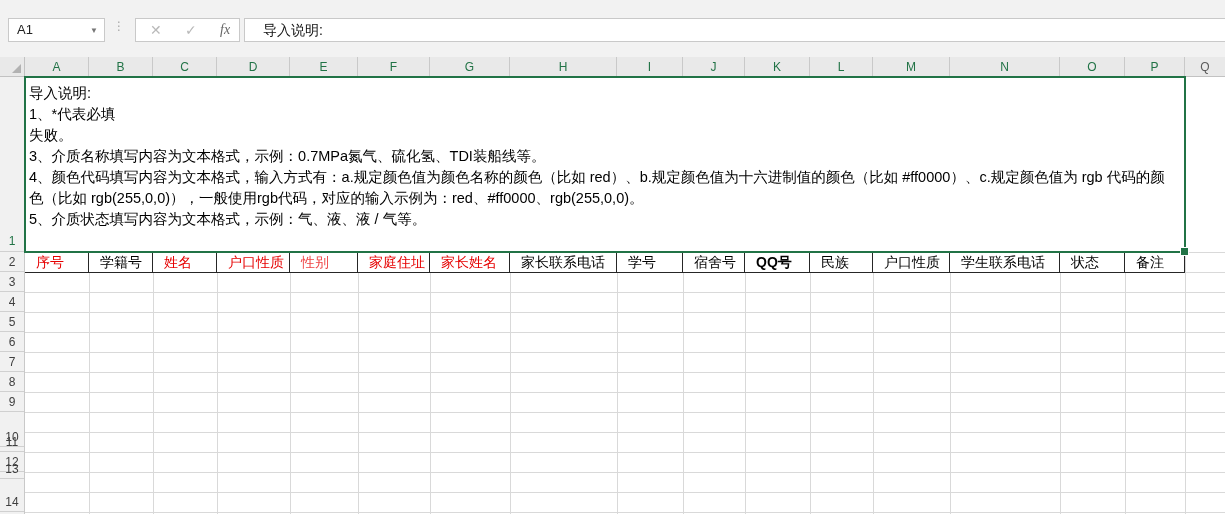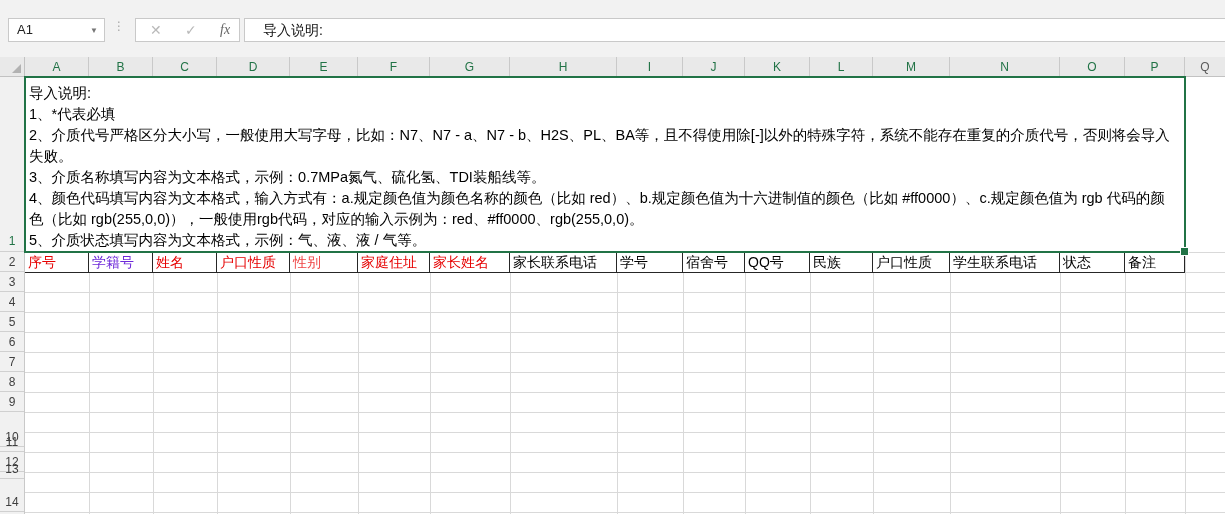--- a/index.html
+++ b/index.html
@@ -29,21 +29,21 @@
            font-size:12px;line-height:20px;box-sizing:border-box;}
   .gutter{left:0;top:77px;width:25px;height:437px;background:#f1f1f1;border-right:1px solid #c9c9c9;}
   .rowhead{position:absolute;left:0;width:24px;border-bottom:1px solid #d0d0d0;box-sizing:border-box;
            display:flex;align-items:center;justify-content:center;font-size:12px;color:#3f3f3f;}
   .sheet-bg{left:25px;top:77px;width:1200px;height:437px;background:#fff;}
   .hline{position:absolute;height:1px;background:#d9d9d9;}
   .vline{position:absolute;width:1px;background:#d9d9d9;}
   .merged-cell{left:25px;top:77px;width:1160px;height:175px;background:#fff;overflow:hidden;padding:6px 2px 0 4px;box-sizing:border-box;}
   .instr-line{white-space:nowrap;line-height:21px;font-size:14.5px;color:#000;}
   .thcell{position:absolute;top:252px;height:21px;background:#fff;border:1px solid #262626;border-left:none;
-          box-sizing:border-box;font-size:14px;line-height:19px;padding-left:3px;white-space:nowrap;overflow:hidden;}
+          box-sizing:border-box;font-size:14px;line-height:19px;padding-left:11px;white-space:nowrap;overflow:hidden;}
   .th-left-edge{left:25px;top:252px;width:1px;height:21px;background:#262626;}
   .selection{left:24px;top:76px;width:1162px;height:177px;border:2px solid #217346;pointer-events:none;}
   .fill-handle{position:absolute;right:-5px;bottom:-5px;width:7px;height:7px;background:#217346;border:1px solid #fff;}
 </style>
 </head>
 <body>
 
 <div class="app">
 
 
@@ -129,41 +129,40 @@
       <div class="abs vline" style="left: 873px; top: 252px; height: 262px;"></div>
       <div class="abs vline" style="left: 950px; top: 252px; height: 262px;"></div>
       <div class="abs vline" style="left: 1060px; top: 252px; height: 262px;"></div>
       <div class="abs vline" style="left: 1125px; top: 252px; height: 262px;"></div>
       <div class="abs vline" style="left: 1185px; top: 252px; height: 262px;"></div>
     </div>
 
   <div class="abs merged-cell" id="merged-cell">
       <div class="instr-line">导入说明:</div>
       <div class="instr-line">1、*代表必填</div>
-      <div class="instr-line">2、介质代号严格区分大小写，一般使用大写字母，比如：N7、N7 - a、N7 - b、H2S、PL、BA等，且不得使用除[-]以外的特殊字符，系统不能存在重复的介质代号，否则将会导入</div>
       <div class="instr-line">失败。</div>
       <div class="instr-line">3、介质名称填写内容为文本格式，示例：0.7MPa氮气、硫化氢、TDI装船线等。</div>
       <div class="instr-line">4、颜色代码填写内容为文本格式，输入方式有：a.规定颜色值为颜色名称的颜色（比如 red）、b.规定颜色值为十六进制值的颜色（比如 #ff0000）、c.规定颜色值为 rgb 代码的颜</div>
       <div class="instr-line">色（比如 rgb(255,0,0)），一般使用rgb代码，对应的输入示例为：red、#ff0000、rgb(255,0,0)。</div>
       <div class="instr-line">5、介质状态填写内容为文本格式，示例：气、液、液 / 气等。</div>
     </div>
 
   <div class="abs th-left-edge"></div>
   <div id="table-header-layer">
       <div class="thcell" style="left: 25px; width: 64px; color: rgb(230, 0, 0);">序号</div>
-      <div class="thcell" style="left: 89px; width: 64px; color: #6d28d9;">学籍号</div>
+      <div class="thcell" style="left: 89px; width: 64px; color: #000000;">学籍号</div>
       <div class="thcell" style="left: 153px; width: 64px; color: rgb(230, 0, 0);">姓名</div>
       <div class="thcell" style="left: 217px; width: 73px; color: rgb(230, 0, 0);">户口性质</div>
       <div class="thcell" style="left: 290px; width: 68px; color: #ef4444;">性别</div>
       <div class="thcell" style="left: 358px; width: 72px; color: rgb(230, 0, 0);">家庭住址</div>
       <div class="thcell" style="left: 430px; width: 80px; color: rgb(230, 0, 0);">家长姓名</div>
       <div class="thcell" style="left: 510px; width: 107px; color: rgb(0, 0, 0);">家长联系电话</div>
       <div class="thcell" style="left: 617px; width: 66px; color: rgb(0, 0, 0);">学号</div>
       <div class="thcell" style="left: 683px; width: 62px; color: rgb(0, 0, 0);">宿舍号</div>
-      <div class="thcell" style="left: 745px; width: 65px; color: rgb(0, 0, 0);">QQ号</div>
+      <div class="thcell" style="left: 745px; width: 65px; color: rgb(0, 0, 0); font-weight: bold;">QQ号</div>
       <div class="thcell" style="left: 810px; width: 63px; color: rgb(0, 0, 0);">民族</div>
       <div class="thcell" style="left: 873px; width: 77px; color: rgb(0, 0, 0);">户口性质</div>
       <div class="thcell" style="left: 950px; width: 110px; color: rgb(0, 0, 0);">学生联系电话</div>
       <div class="thcell" style="left: 1060px; width: 65px; color: rgb(0, 0, 0);">状态</div>
       <div class="thcell" style="left: 1125px; width: 60px; color: rgb(0, 0, 0);">备注</div>
     </div>
 
   <div class="abs selection">
     <div class="fill-handle"></div>
   </div>

